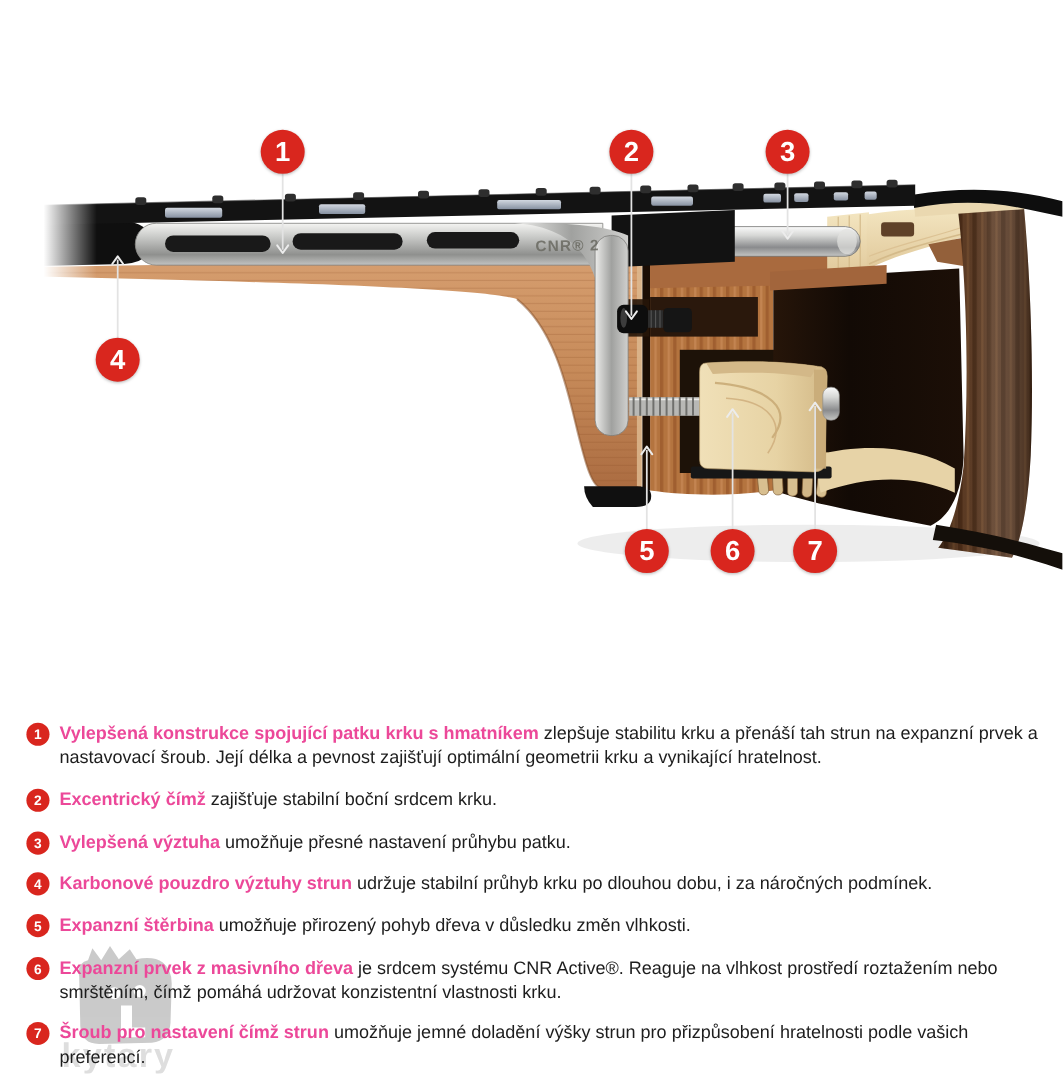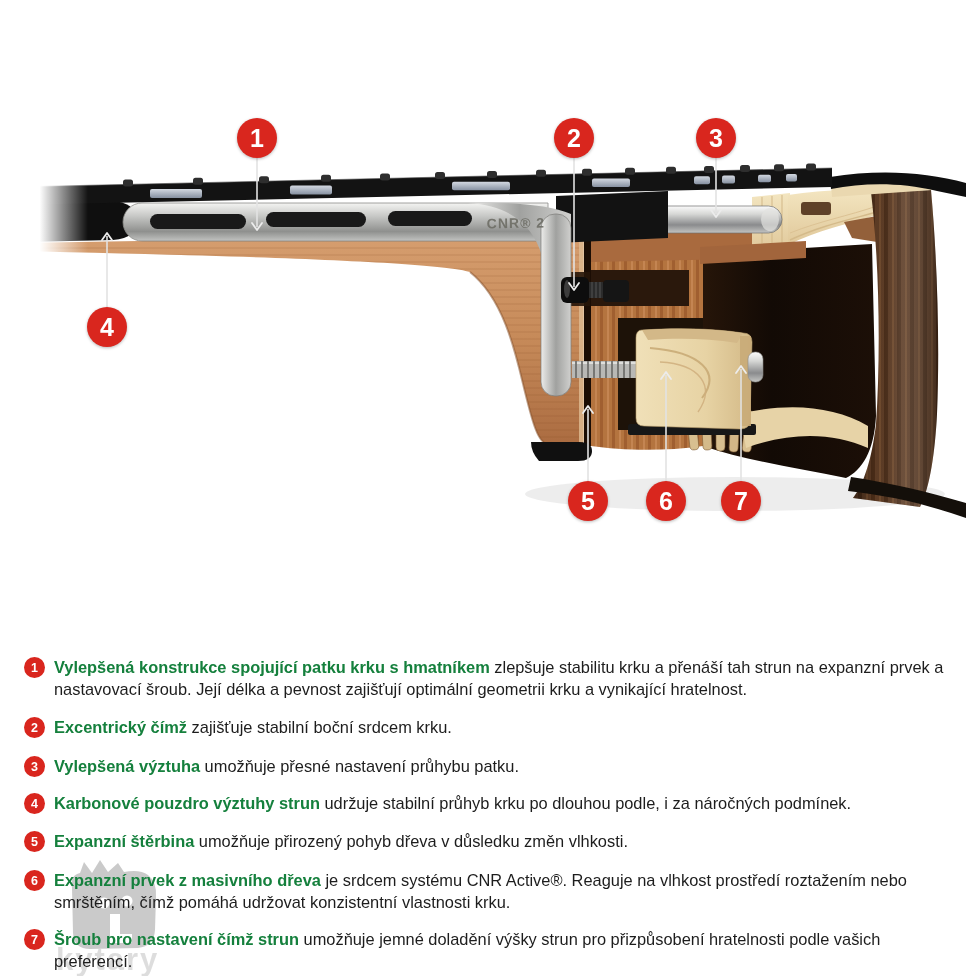--- a/index.html
+++ b/index.html
@@ -26,21 +26,21 @@
   .watermark{position:absolute;left:52px;top:856px;width:160px;height:120px;z-index:1;opacity:.55;}
   .watermark text{font-family:"Liberation Sans",sans-serif;}
 
   
   .legend{position:absolute;left:0;top:0;width:966px;height:978px;z-index:2;}
   .legend-row{position:absolute;left:24px;display:flex;gap:9px;align-items:flex-start;width:920px;}
   .badge{flex:0 0 auto;width:21px;height:21px;border-radius:50%;background:var(--red,#d9261e);
          color:#fff;font-size:12.5px;font-weight:bold;display:flex;align-items:center;
          justify-content:center;margin-top:1px;}
   .legend-text{margin:0;width:900px;font-size:16.4px;line-height:22.4px;color:#1d1d1d;}
-  .legend-text b{font-weight:bold;color:#15803d;}
+  .legend-text b{font-weight:bold;color:#ec4899;}
 </style>
 </head>
 <body>
 
 <div class="figure">
 <svg width="966" height="620" viewBox="0 0 966 620">
   <defs>
     <linearGradient id="gNeck" x1="0" y1="0" x2="0" y2="1">
       <stop offset="0" stop-color="#d69e6f"></stop>
           <stop offset=".5" stop-color="#c68a59"></stop>
@@ -331,21 +331,21 @@
   <div class="legend-row" style="top:755px">
     <span class="badge">
         <span>3</span>
       </span>
     <p class="legend-text"><b>Vylepšená výztuha</b><span> umožňuje přesné nastavení průhybu patku.</span></p>
   </div>
   <div class="legend-row" style="top:792px">
     <span class="badge">
         <span>4</span>
       </span>
-    <p class="legend-text"><b>Karbonové pouzdro výztuhy strun</b><span> udržuje stabilní průhyb krku po dlouhou podle, i za náročných podmínek.</span></p>
+    <p class="legend-text"><b>Karbonové pouzdro výztuhy strun</b><span> udržuje stabilní průhyb krku po dlouhou dobu, i za náročných podmínek.</span></p>
   </div>
   <div class="legend-row" style="top:830px">
     <span class="badge">
         <span>5</span>
       </span>
     <p class="legend-text"><b>Expanzní štěrbina</b><span> umožňuje přirozený pohyb dřeva v důsledku změn vlhkosti.</span></p>
   </div>
   <div class="legend-row" style="top:869px">
     <span class="badge">
         <span>6</span>

